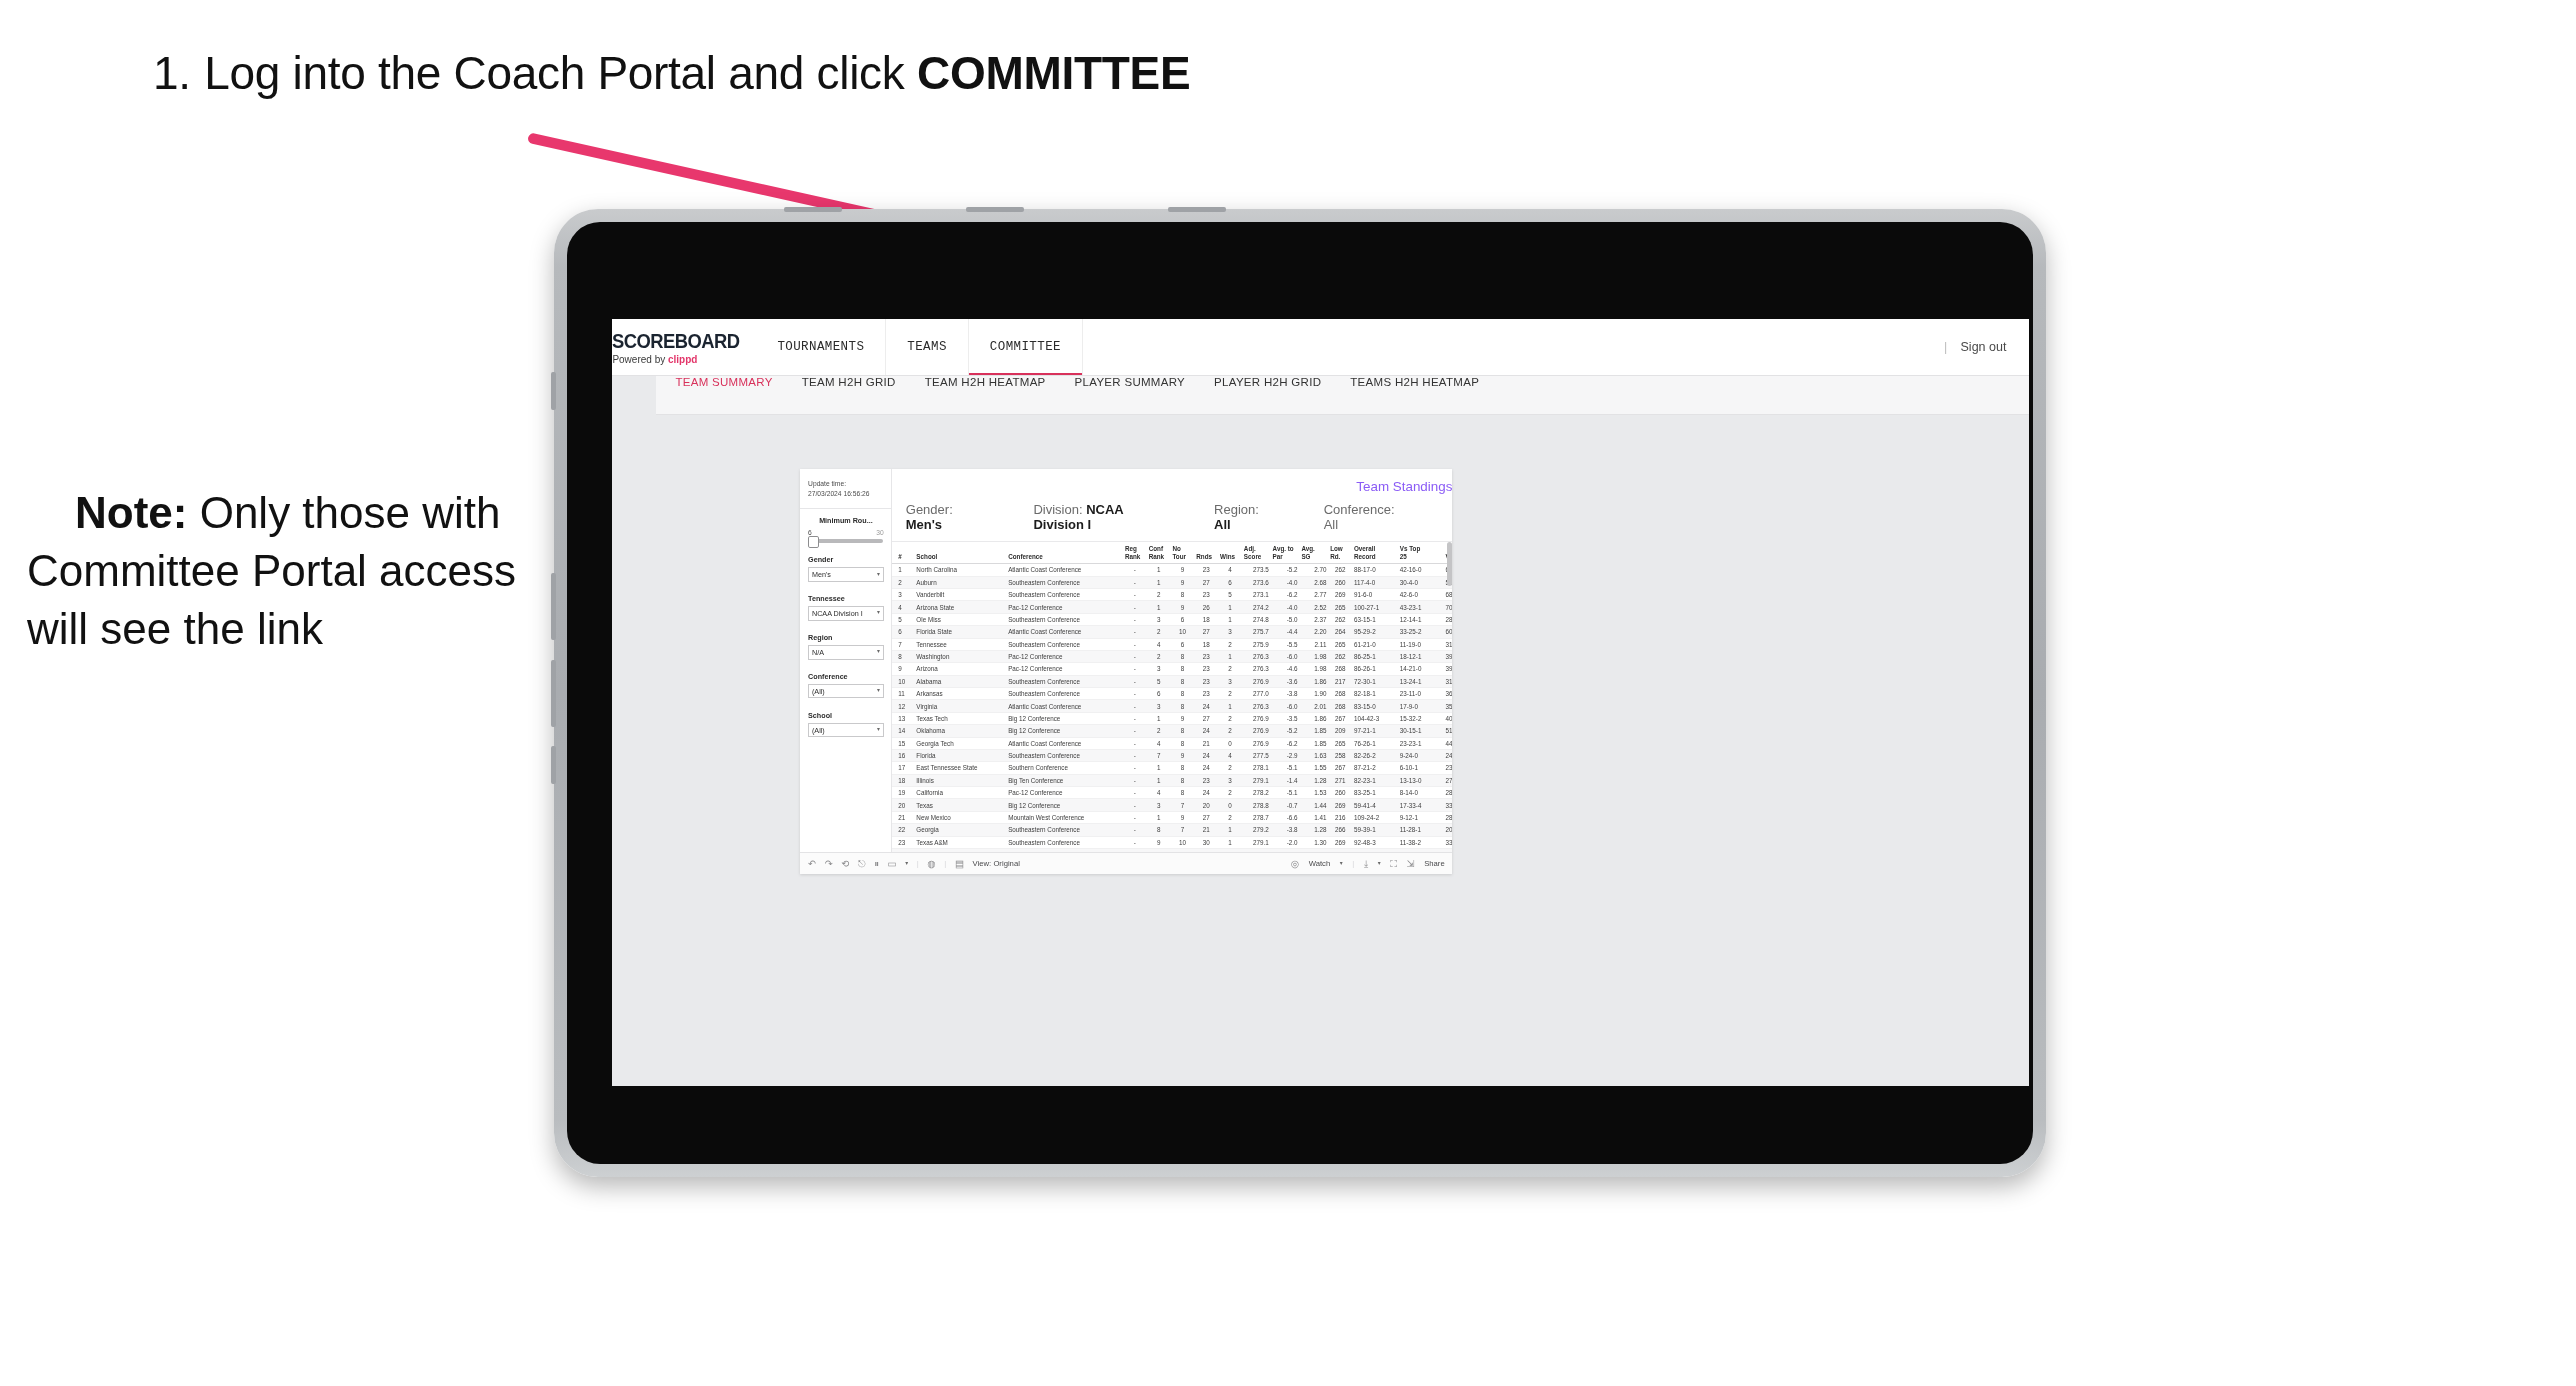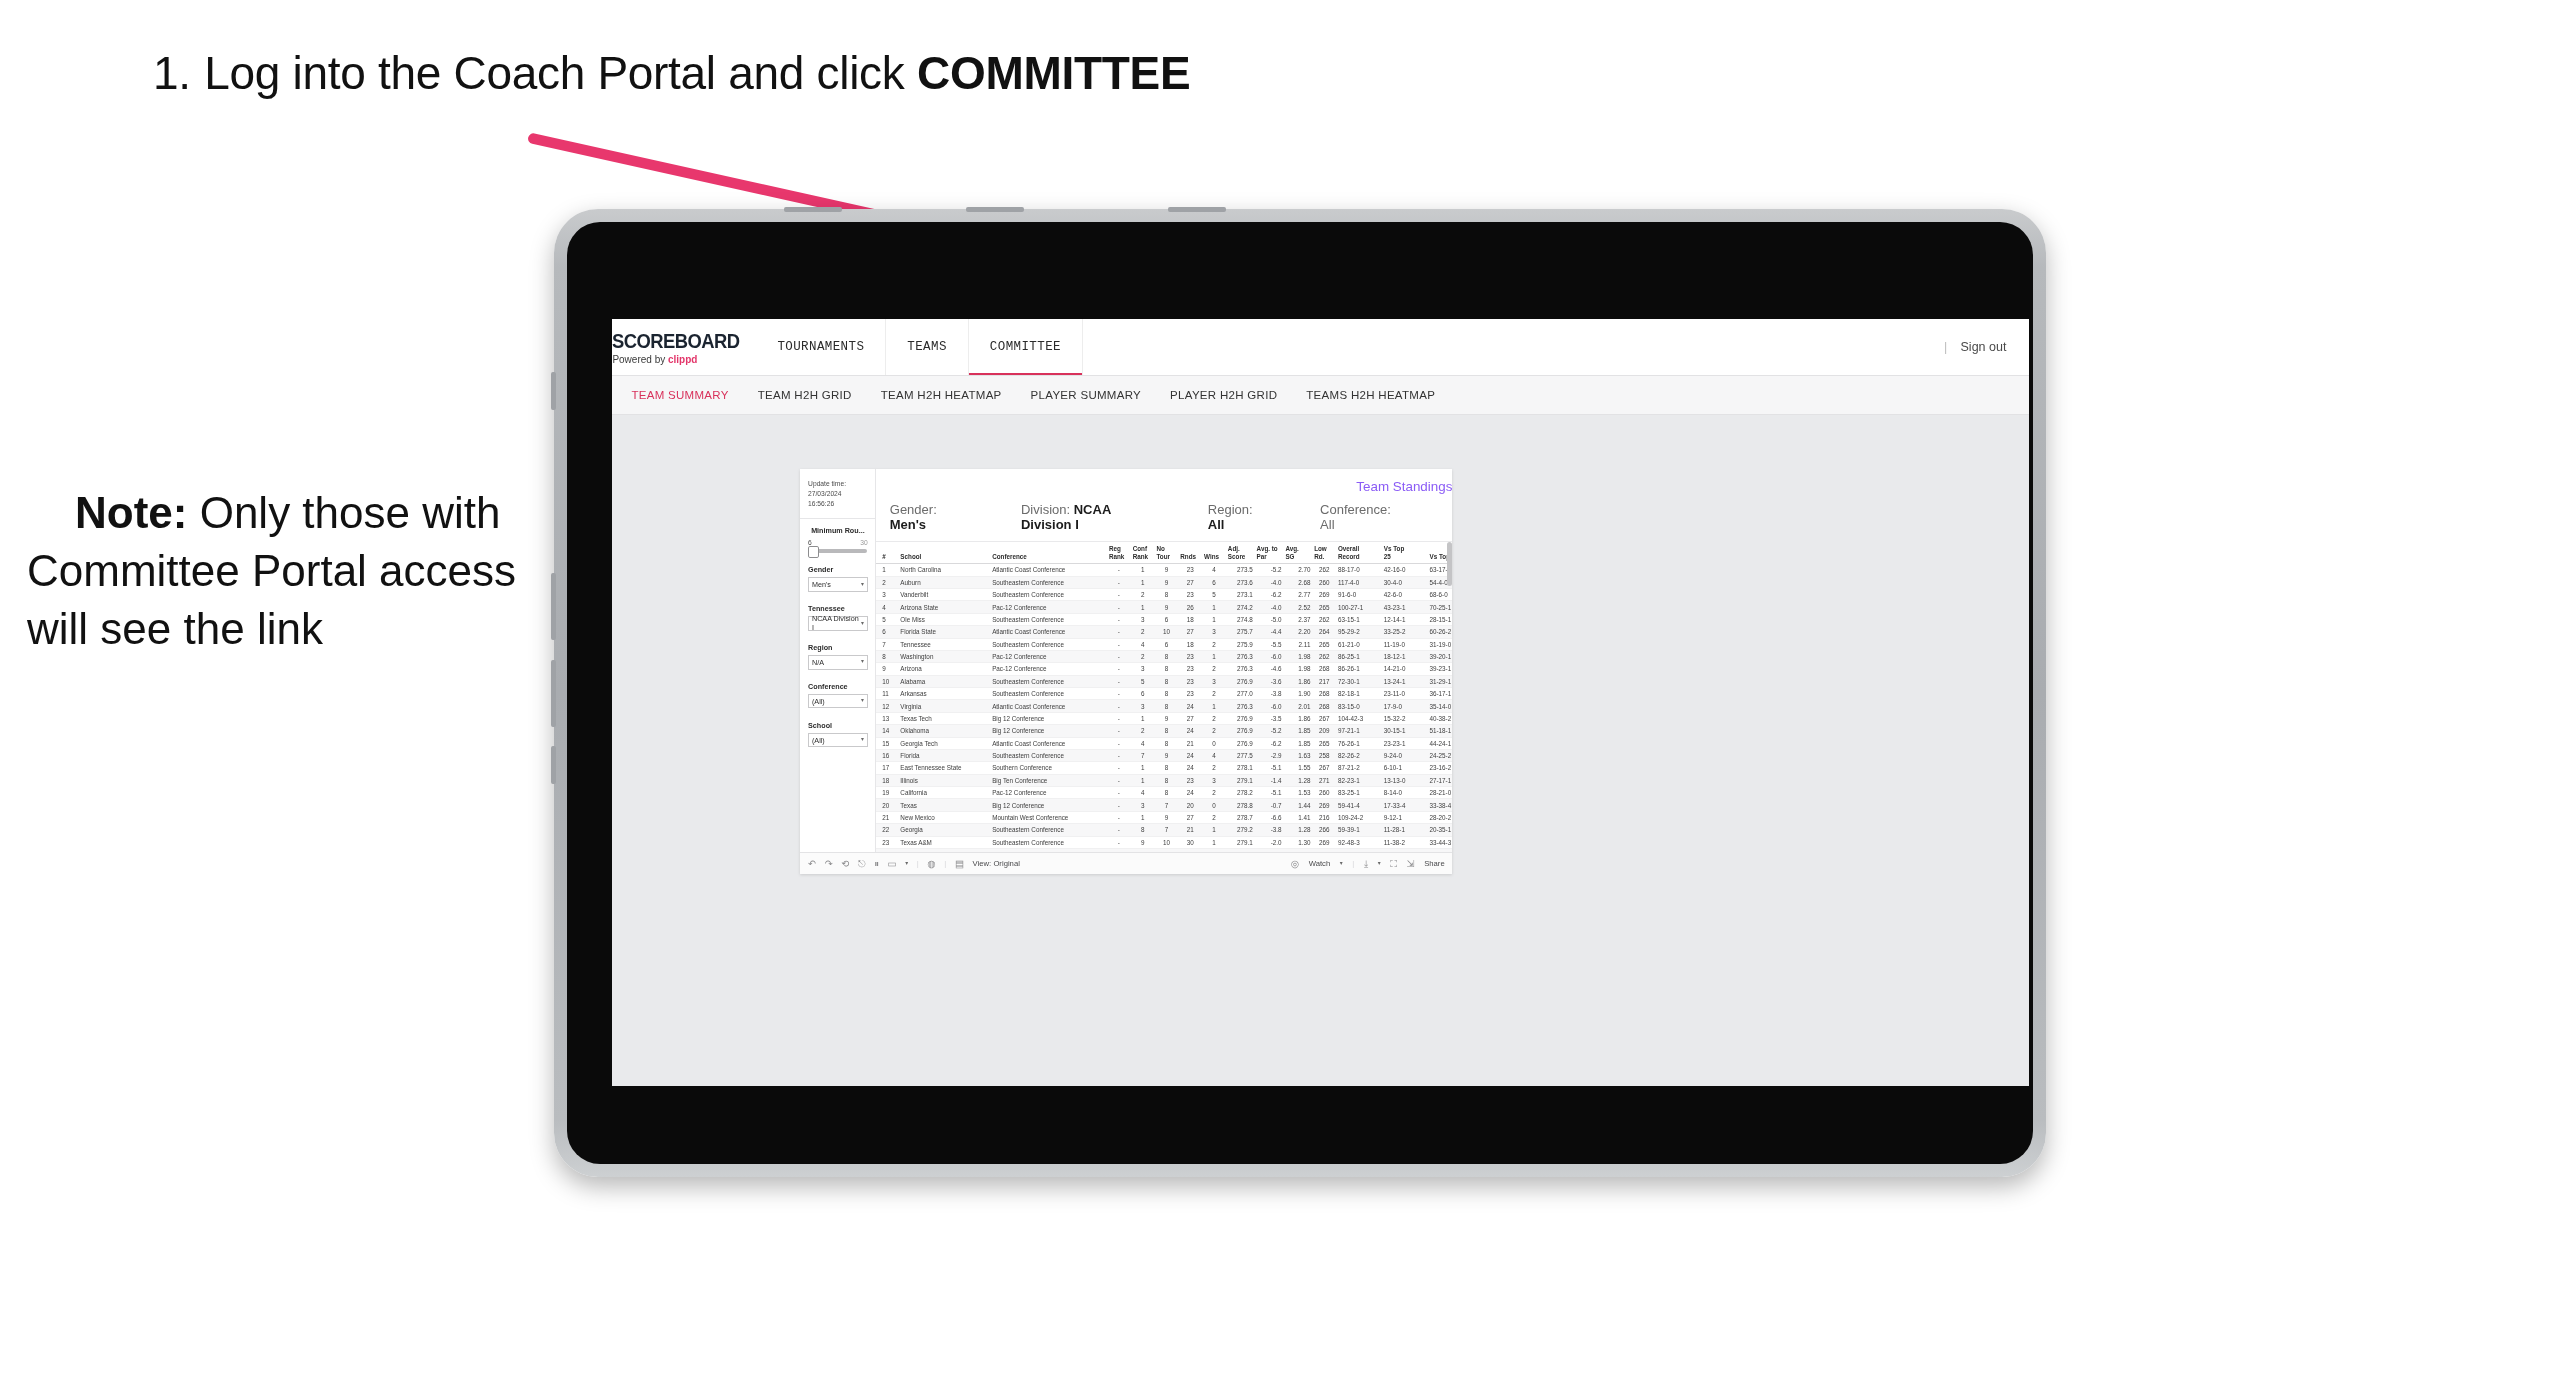--- a/index.html
+++ b/index.html
@@ -83,37 +83,37 @@
   }
   #nav-right{
     margin-left:auto;display:flex;align-items:center;gap:13.4px;
     padding-right:23px;font-size:12.5px;color:#4a4a4a;
   }
   #nav-divider{color:#bdbdbd;}
 
   
   #sub-nav{
     height:38px;background:#f6f6f7;border-bottom:1px solid #e2e2e4;
-    display:flex;align-items:center;padding-left:19px;gap:29px;
+    display:flex;align-items:flex-start;padding-left:19px;gap:29px;margin-left:44px;
   }
   .sub-tab{font-size:11.5px;color:#333;letter-spacing:0.3px;cursor:pointer;}
   .sub-tab.active{color:#d8315b;}
 
   
   #dash-canvas{position:relative;height:673px;background:#e9eaec;}
   #viz-card{
     position:absolute;left:188px;top:54px;width:652px;height:405px;
     background:#ffffff;box-shadow:0 1px 2.9px rgba(0,0,0,.13);
     display:flex;flex-direction:column;
   }
   #viz-body{flex:1;display:flex;min-height:0;}
 
   
   #filter-panel{
-    width:76px;box-sizing:border-box;padding:9.6px 7.7px 0 7.7px;
+    width:92px;box-sizing:border-box;padding:9.6px 7.7px 0 7.7px;
     border-right:1px solid #e6e6e8;display:flex;flex-direction:column;
   }
   #update-time{font-size:6.7px;color:#4b4b4b;line-height:1.5;}
   #update-sep{border-top:1px solid #e6e6e8;margin:8.6px -7.7px 7.7px -7.7px;}
   .filter-group{margin-bottom:12.5px;}
   .filter-label{font-size:7.2px;font-weight:bold;color:#2b2b2b;margin-bottom:2.9px;}
   .slider-label{font-size:7.2px;font-weight:bold;color:#2b2b2b;text-align:center;margin-bottom:3.8px;}
   .slider-values{display:flex;justify-content:space-between;font-size:6.7px;color:#4b4b4b;margin-bottom:1.9px;}
   .slider-values .vmax{color:#9a9a9a;}
   .slider-track{

